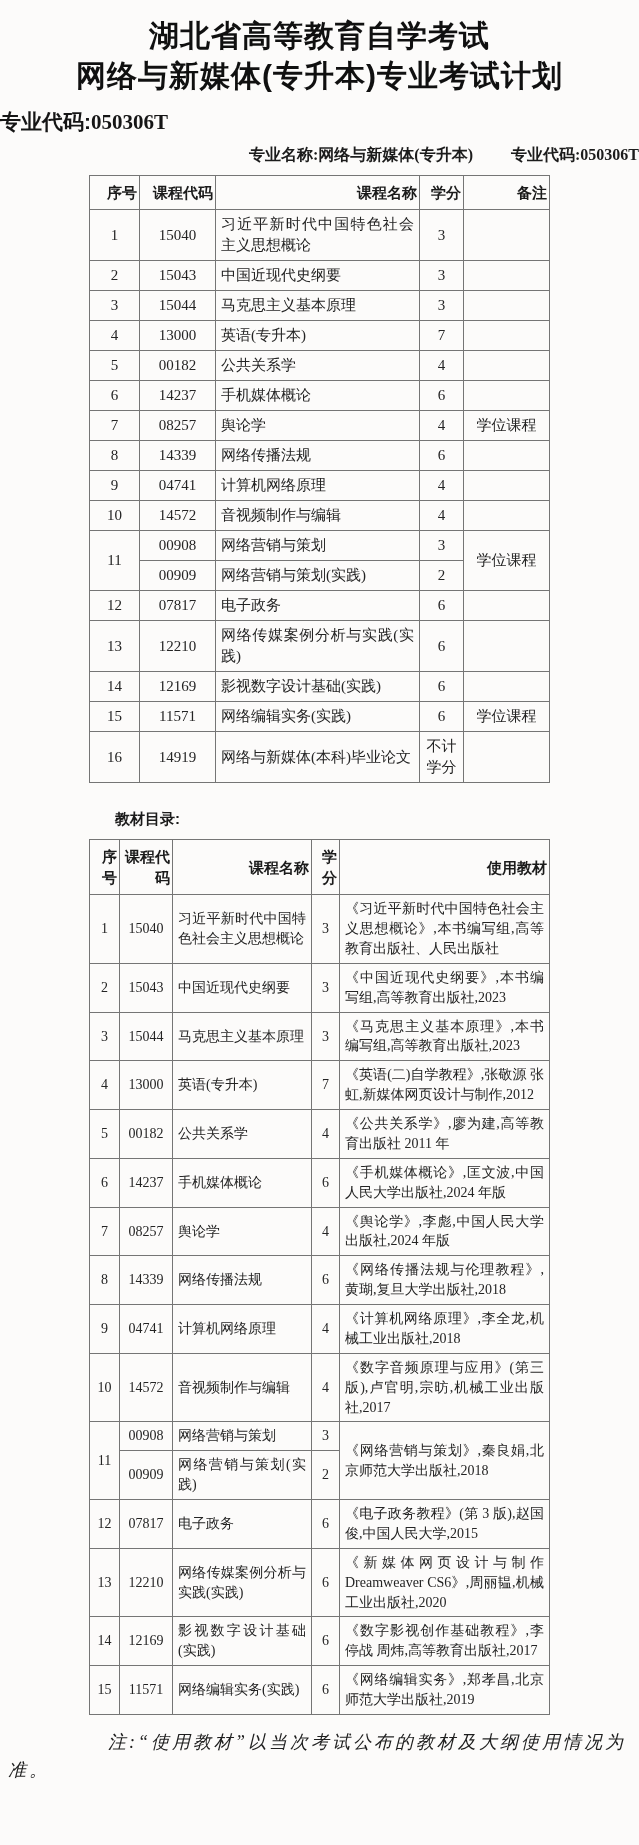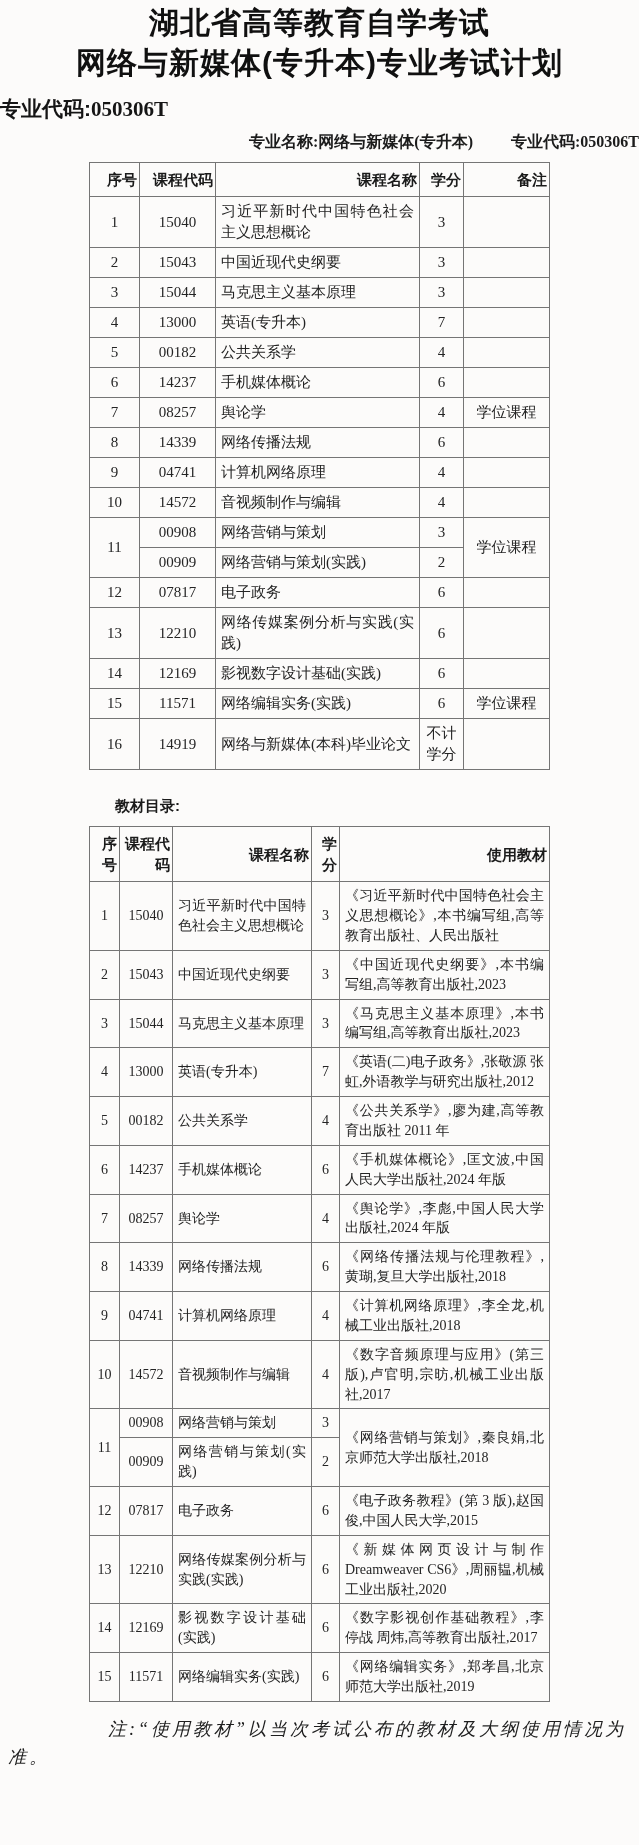--- a/index.html
+++ b/index.html
@@ -5,21 +5,21 @@
   html,body{margin:0;padding:0;background:#f3f2f0;}
   .page{
     position:relative;
     width:639px;height:1845px;
     margin:0 auto;
     background:#fcfbfa;
     color:#222;
     font-family:"Liberation Serif",serif;
     overflow:hidden;
     box-sizing:border-box;
-    padding-top:3px;
+    padding-top:16px;
   }
   .title{
     font-family:"Liberation Sans",sans-serif;
     font-weight:900;
     font-size:30px;
     line-height:1.32;
     text-align:center;
     color:#101010;
     letter-spacing:1px;
   }
@@ -272,21 +272,21 @@
           <td class="c-center">15044</td>
           <td class="c-name">马克思主义基本原理</td>
           <td class="c-center">3</td>
           <td class="c-book">《马克思主义基本原理》,本书编写组,高等教育出版社,2023</td>
         </tr>
         <tr>
           <td class="c-center">4</td>
           <td class="c-center">13000</td>
           <td class="c-name">英语(专升本)</td>
           <td class="c-center">7</td>
-          <td class="c-book">《英语(二)电子政务》,张敬源 张虹,外语教学与研究出版社,2012</td>
+          <td class="c-book">《英语(二)自学教程》,张敬源 张虹,新媒体网页设计与制作,2012</td>
         </tr>
         <tr>
           <td class="c-center">5</td>
           <td class="c-center">00182</td>
           <td class="c-name">公共关系学</td>
           <td class="c-center">4</td>
           <td class="c-book">《公共关系学》,廖为建,高等教育出版社 2011 年</td>
         </tr>
         <tr>
           <td class="c-center">6</td>

